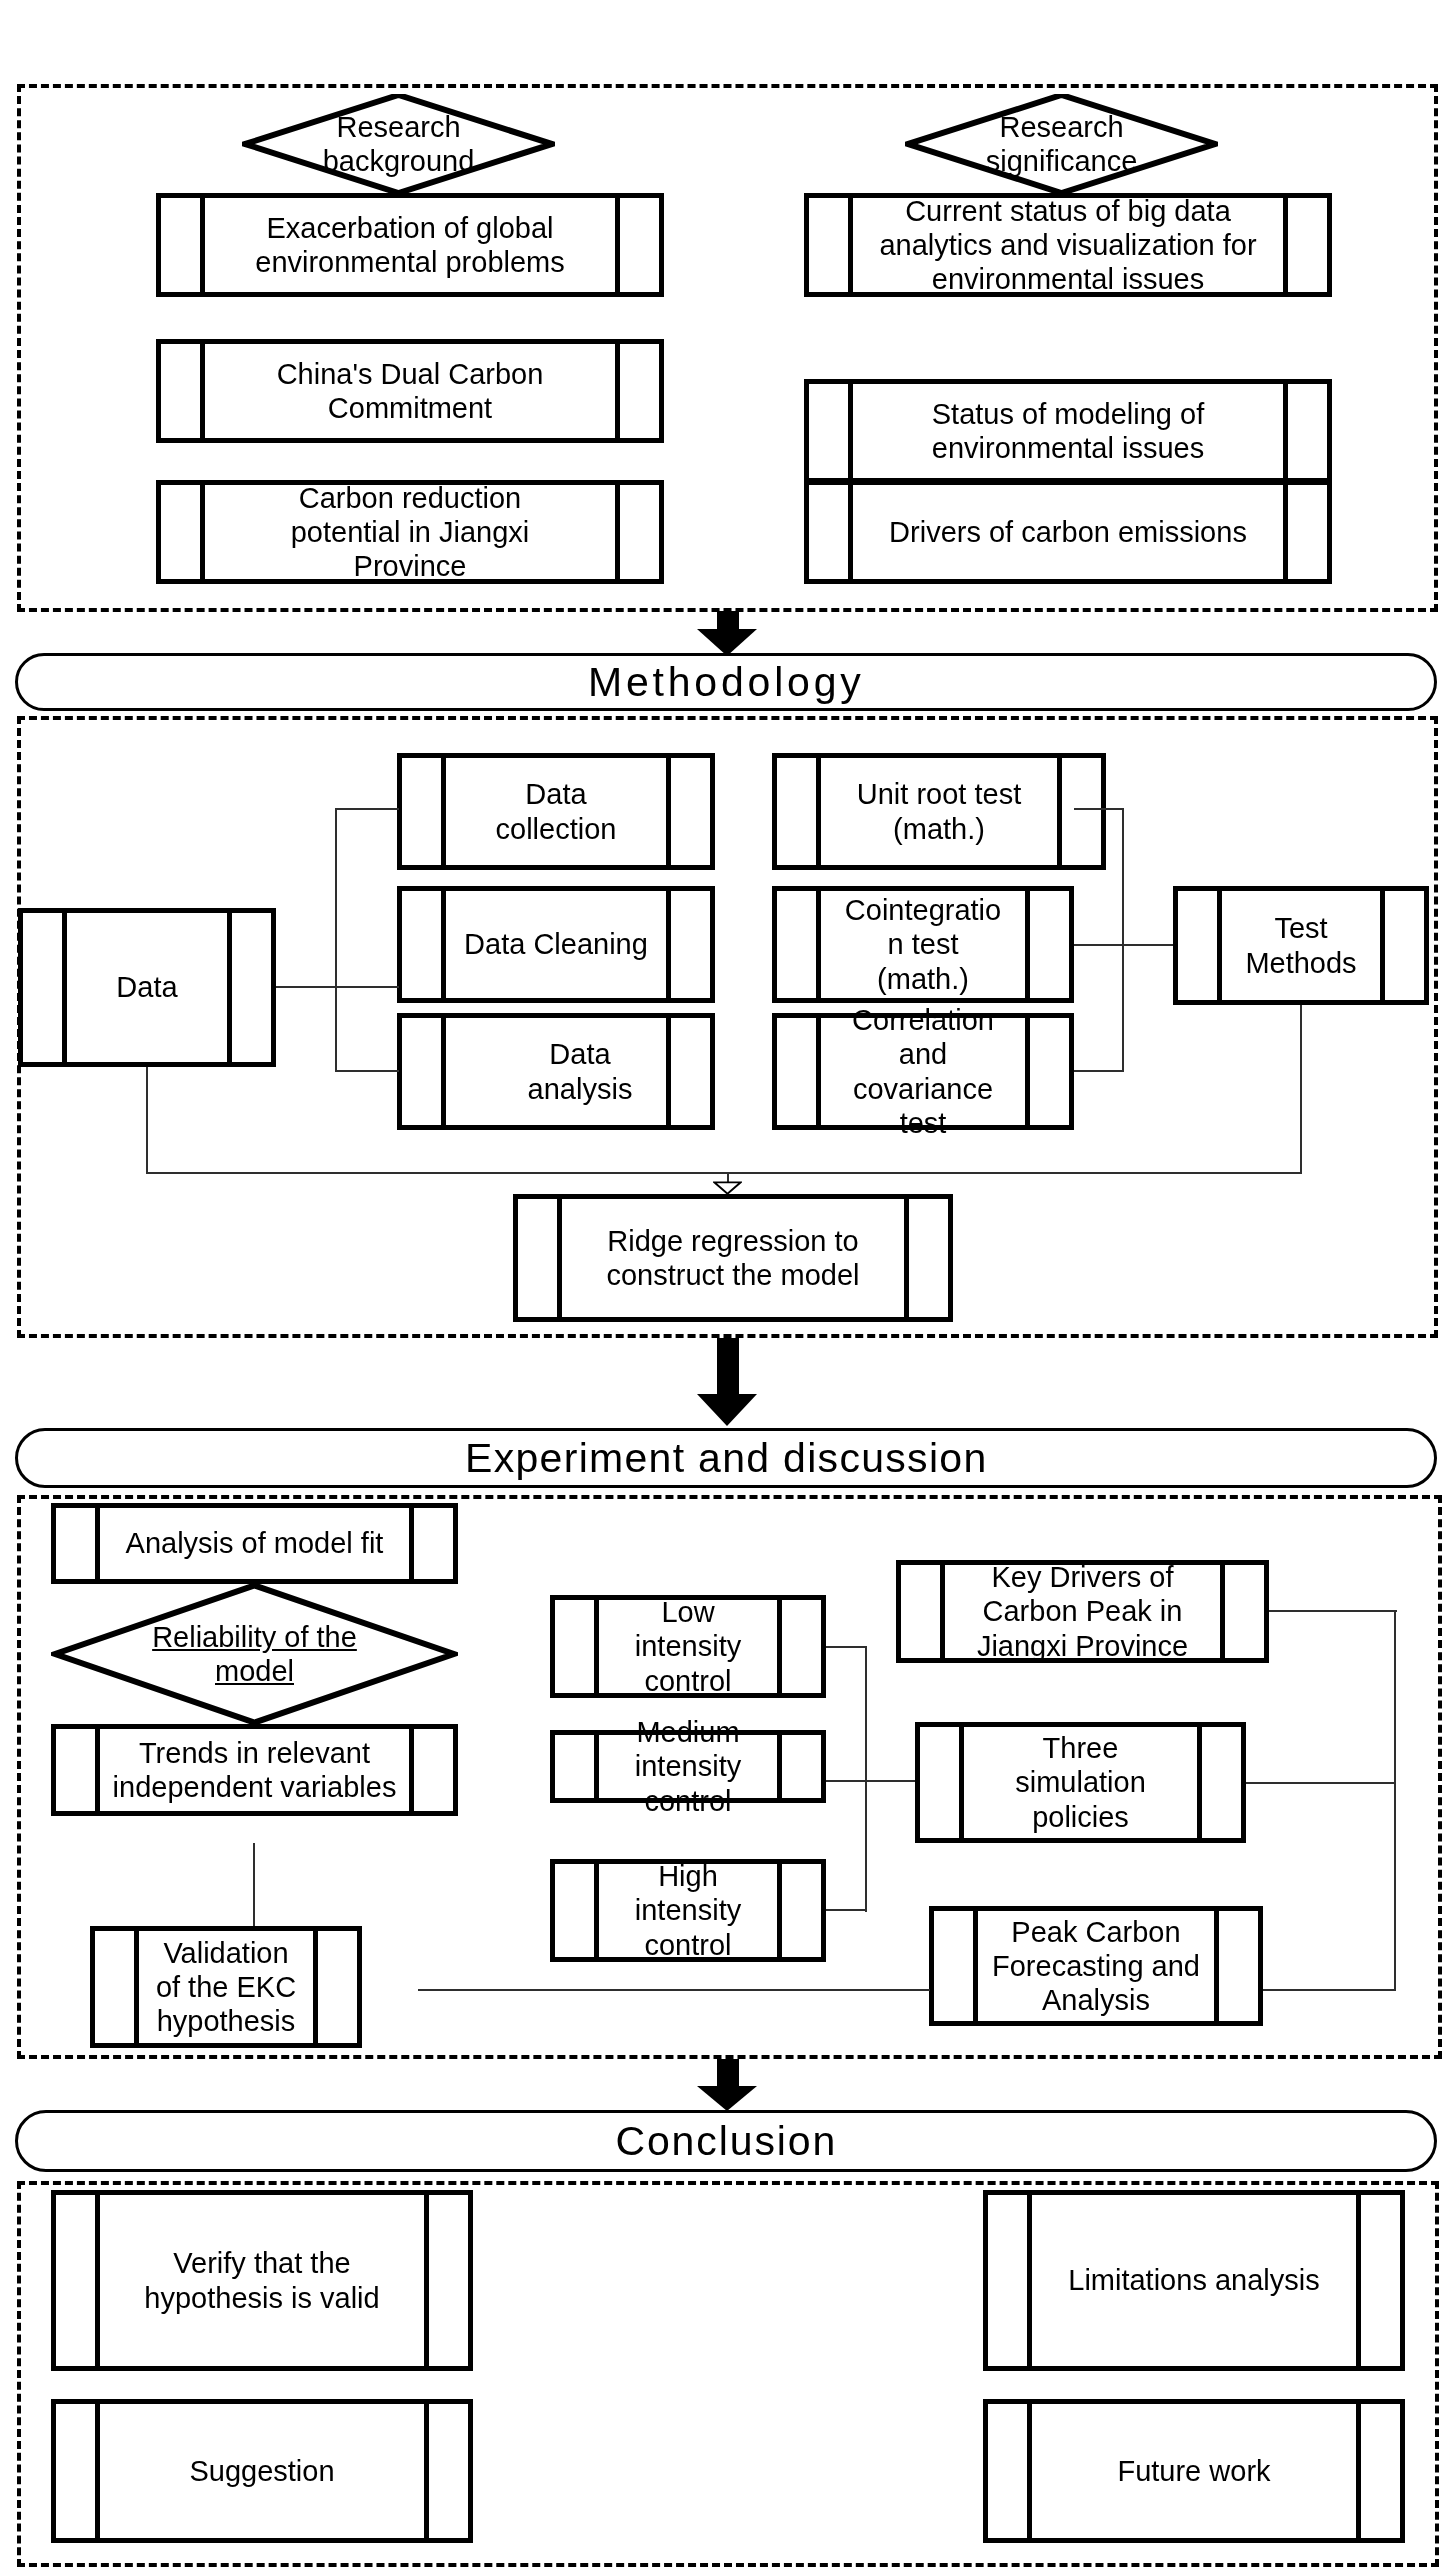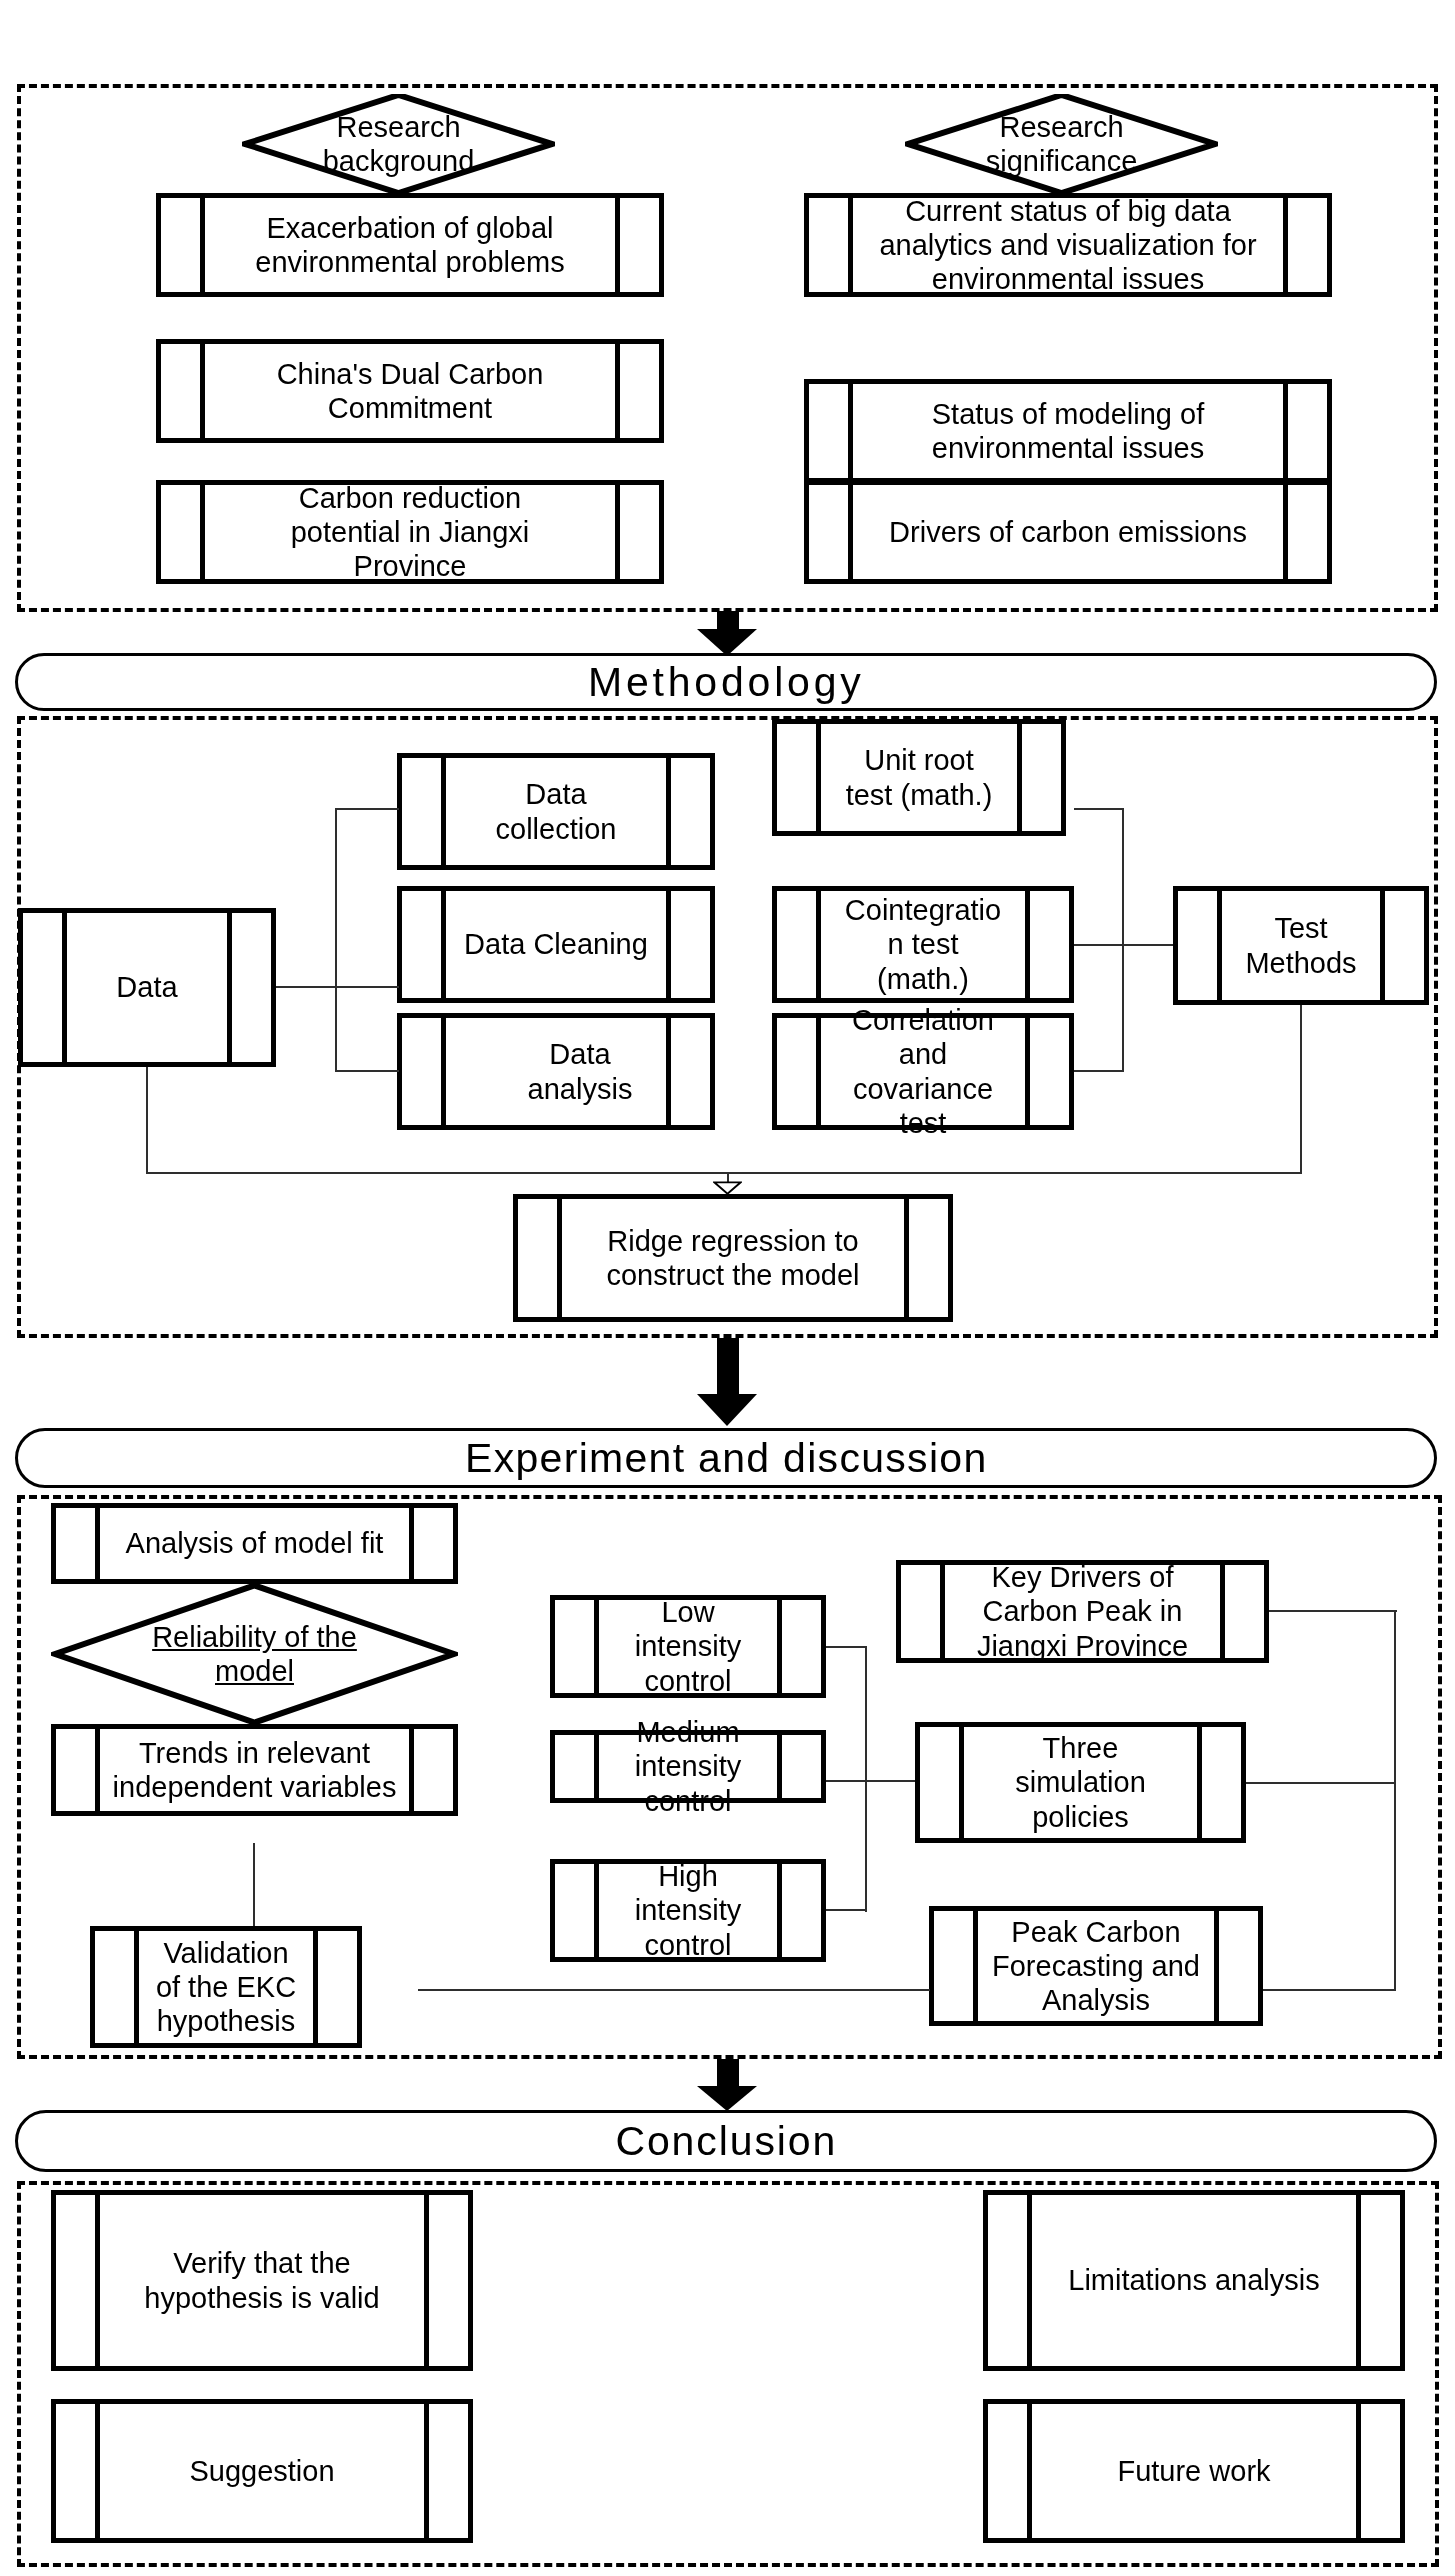--- a/index.html
+++ b/index.html
@@ -114,21 +114,21 @@
     <i class="bar r"></i>
     <span class="pad96">Data Cleaning</span>
   </div>
 
   <div class="pbox" style="left:397px;top:1013px;width:318px;height:117px;padding-left:48px;">
     <i class="bar l"></i>
     <i class="bar r"></i>
     <span class="pad96">Data analysis</span>
   </div>
 
-  <div class="pbox" style="left:772px;top:719px;width:294px;height:117px;">
+  <div class="pbox" style="left:772px;top:753px;width:334px;height:117px;">
     <i class="bar l"></i>
     <i class="bar r"></i>
     <span class="pad96">Unit root test (math.)</span>
   </div>
 
   <div class="pbox" style="left:772px;top:886px;width:302px;height:117px;">
     <i class="bar l"></i>
     <i class="bar r"></i>
     <span class="pad96 anybreak">Cointegration test (math.)</span>
   </div>

